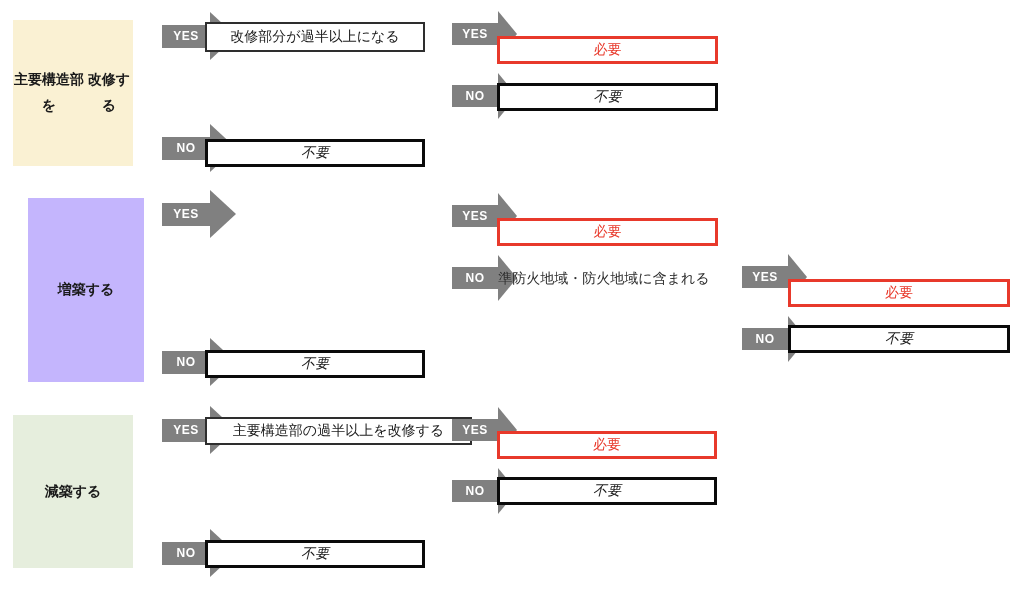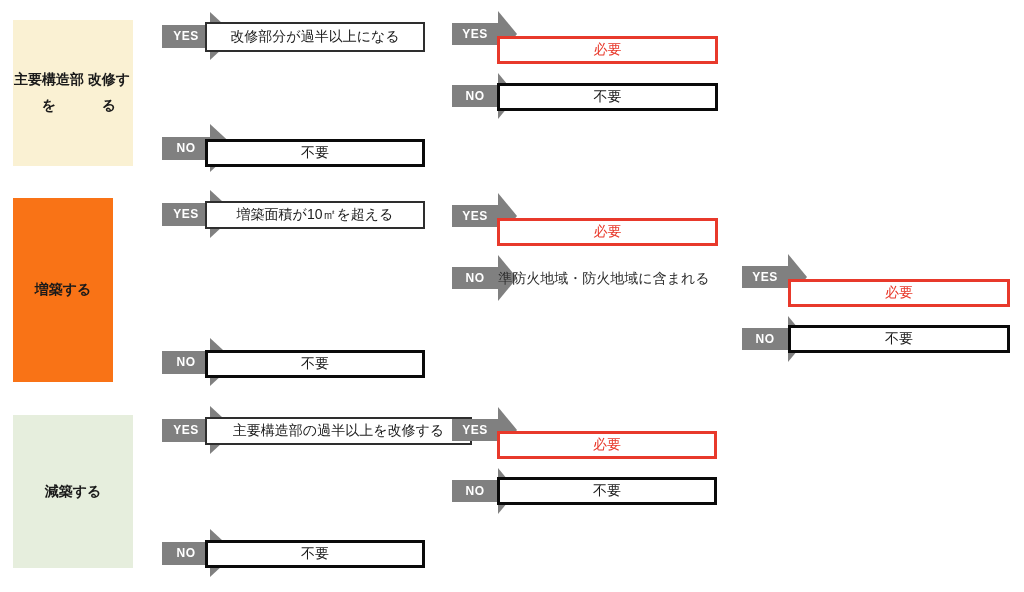--- a/index.html
+++ b/index.html
@@ -38,21 +38,21 @@
   .arrow.sm .head{border-top:23px solid transparent;border-bottom:23px solid transparent;border-left:19px solid var(--arrow);}
   
   .box{
     position:absolute;background:#ffffff;
     display:flex;align-items:center;justify-content:center;
     font-size:14px;color:var(--ink);box-sizing:border-box;
     white-space:nowrap;
   }
   .box.cond{border:2px solid #2e2e2e;}
   .box.req{border:3px solid var(--required);color:var(--required);margin-top:16px;}
-  .box.no{border:3px solid #0a0a0a;}
+  .box.no{border:3px solid #0a0a0a;font-style:italic;}
   .plain-text{
     position:absolute;display:flex;align-items:center;justify-content:center;
     font-size:14px;color:#2e2e2e;white-space:nowrap;
   }
 </style>
 </head>
 <body>
 
 <div class="canvas">
 
@@ -86,30 +86,27 @@
   </div>
 
   <div class="arrow lg" style="left:142px;top:124px;">
     <div class="shaft">NO</div>
     <div class="head"></div>
   </div>
   <div class="box no" style="left:205px;top:139px;width:220px;height:28px;">
     <span>不要</span>
   </div>
 
-  <div class="cat" style="left: 13px; top: 198px; width: 100px; height: 184px; background: #f97316;">
+  <div class="cat" style="left: 28px; top: 198px; width: 116px; height: 184px; background: #c4b5fd;">
     <span>増築する</span>
   </div>
 
   <div class="arrow lg" style="left:142px;top:190px;">
     <div class="shaft">YES</div>
     <div class="head"></div>
-  </div>
-  <div class="box cond" style="left:205px;top:201px;width:220px;height:28px;">
-    <span>増築面積が10㎡を超える</span>
   </div>
 
   <div class="arrow sm" style="left:432px;top:193px;">
     <div class="shaft">YES</div>
     <div class="head"></div>
   </div>
   <div class="box req" style="left:497px;top:202px;width:221px;height:28px;">
     <span>必要</span>
   </div>
 

